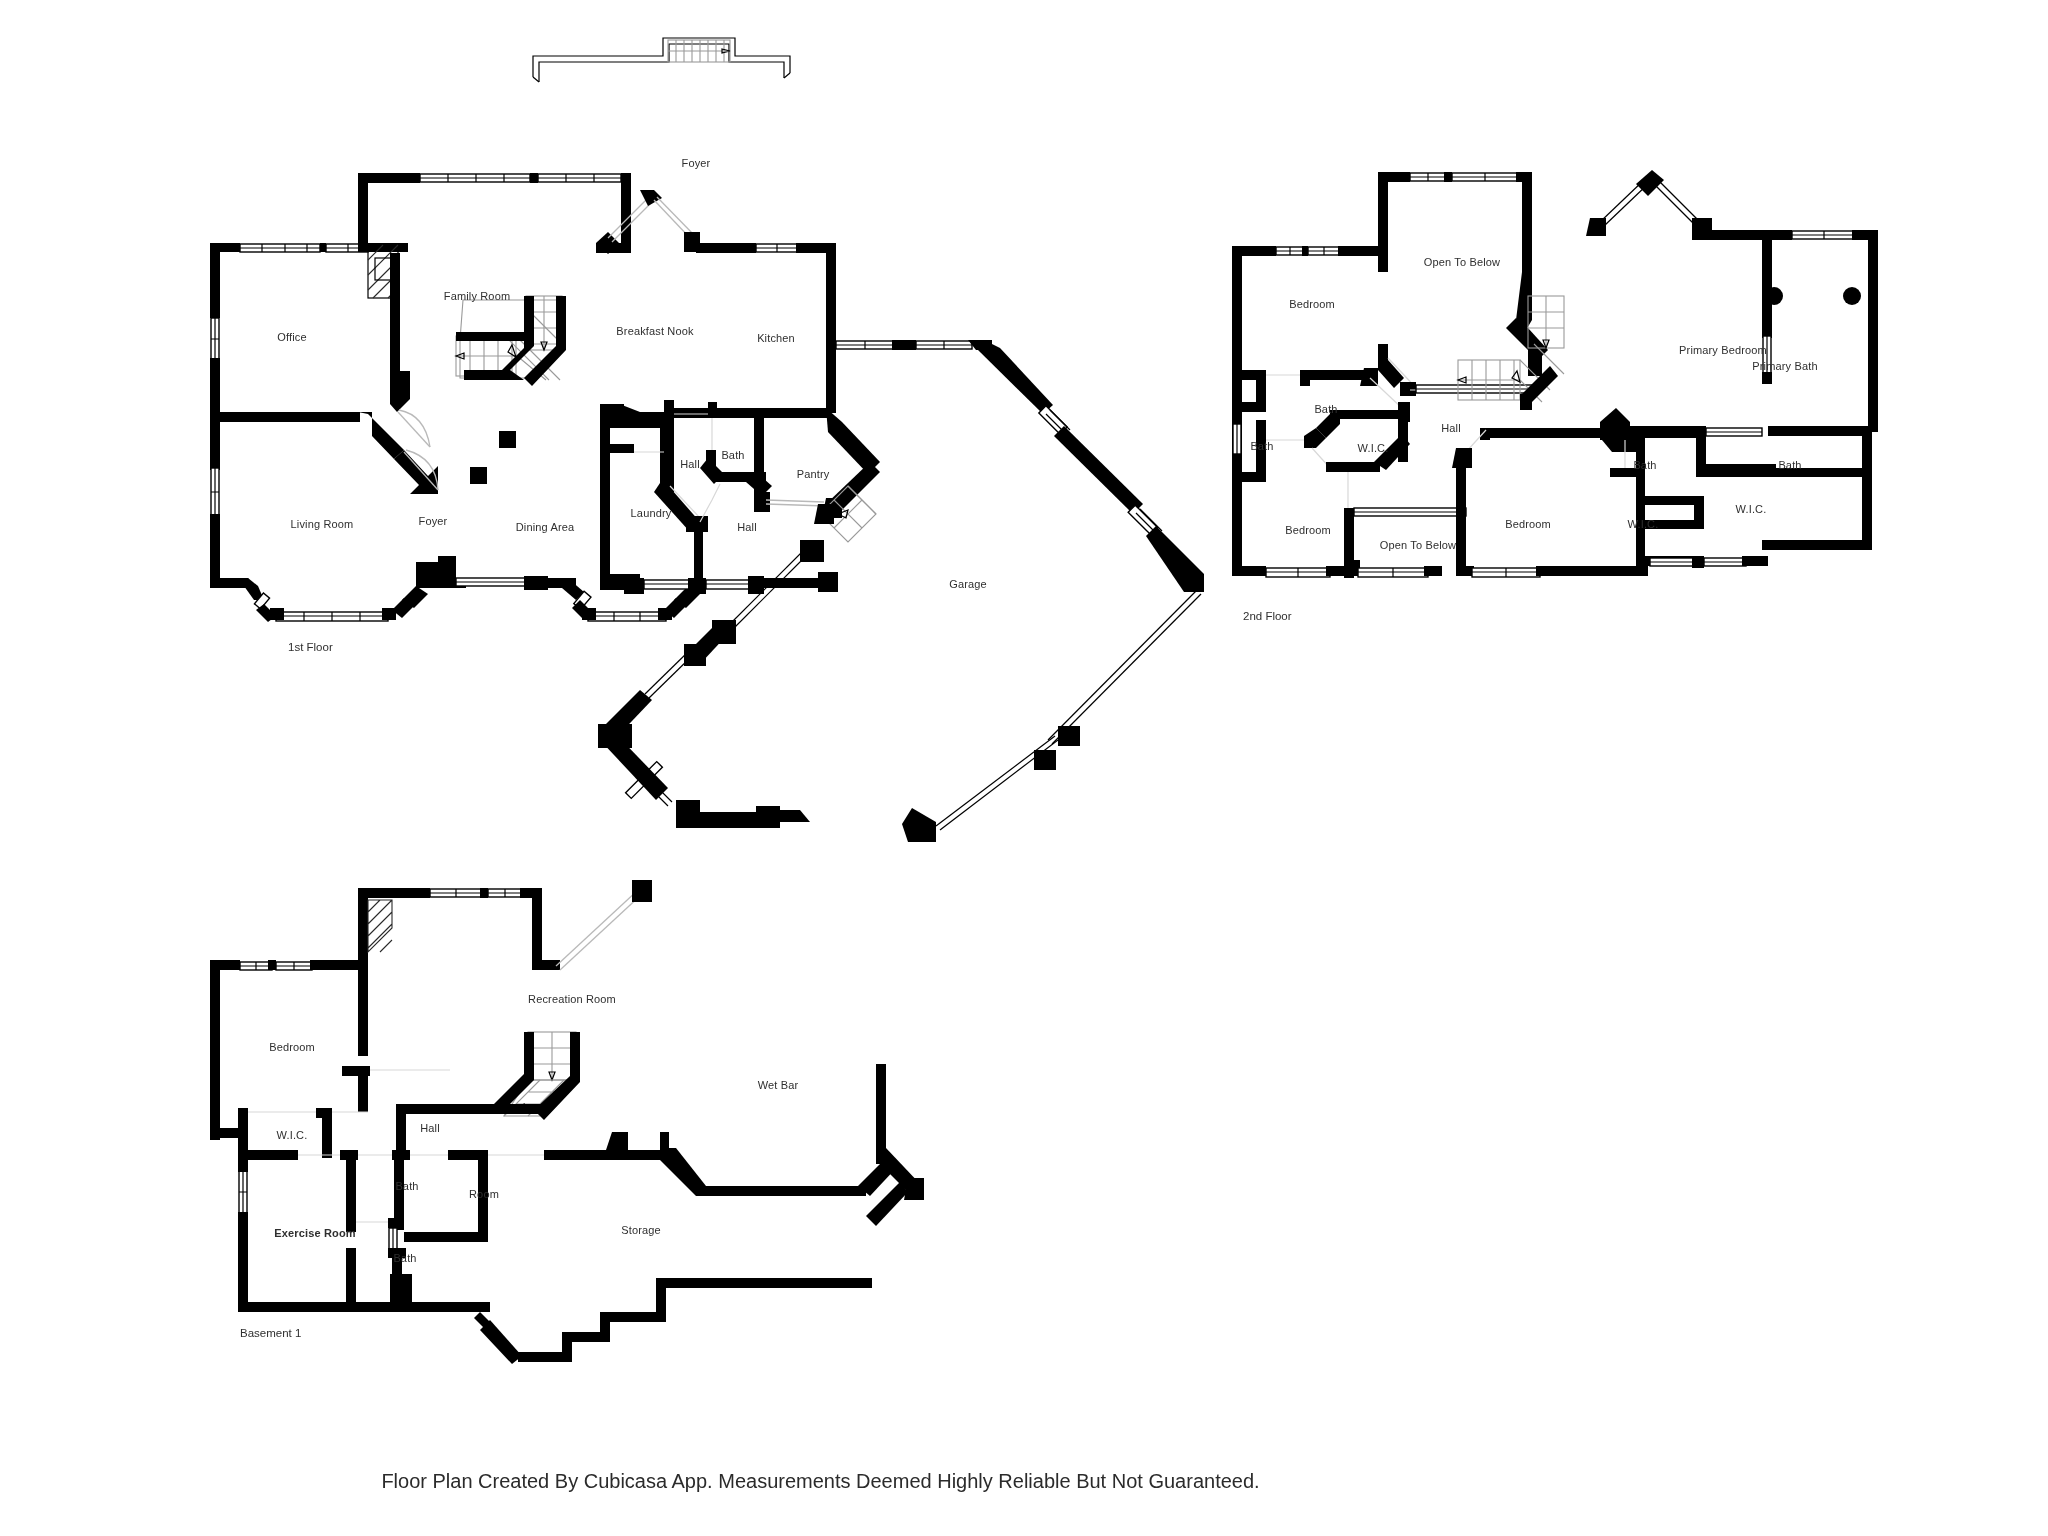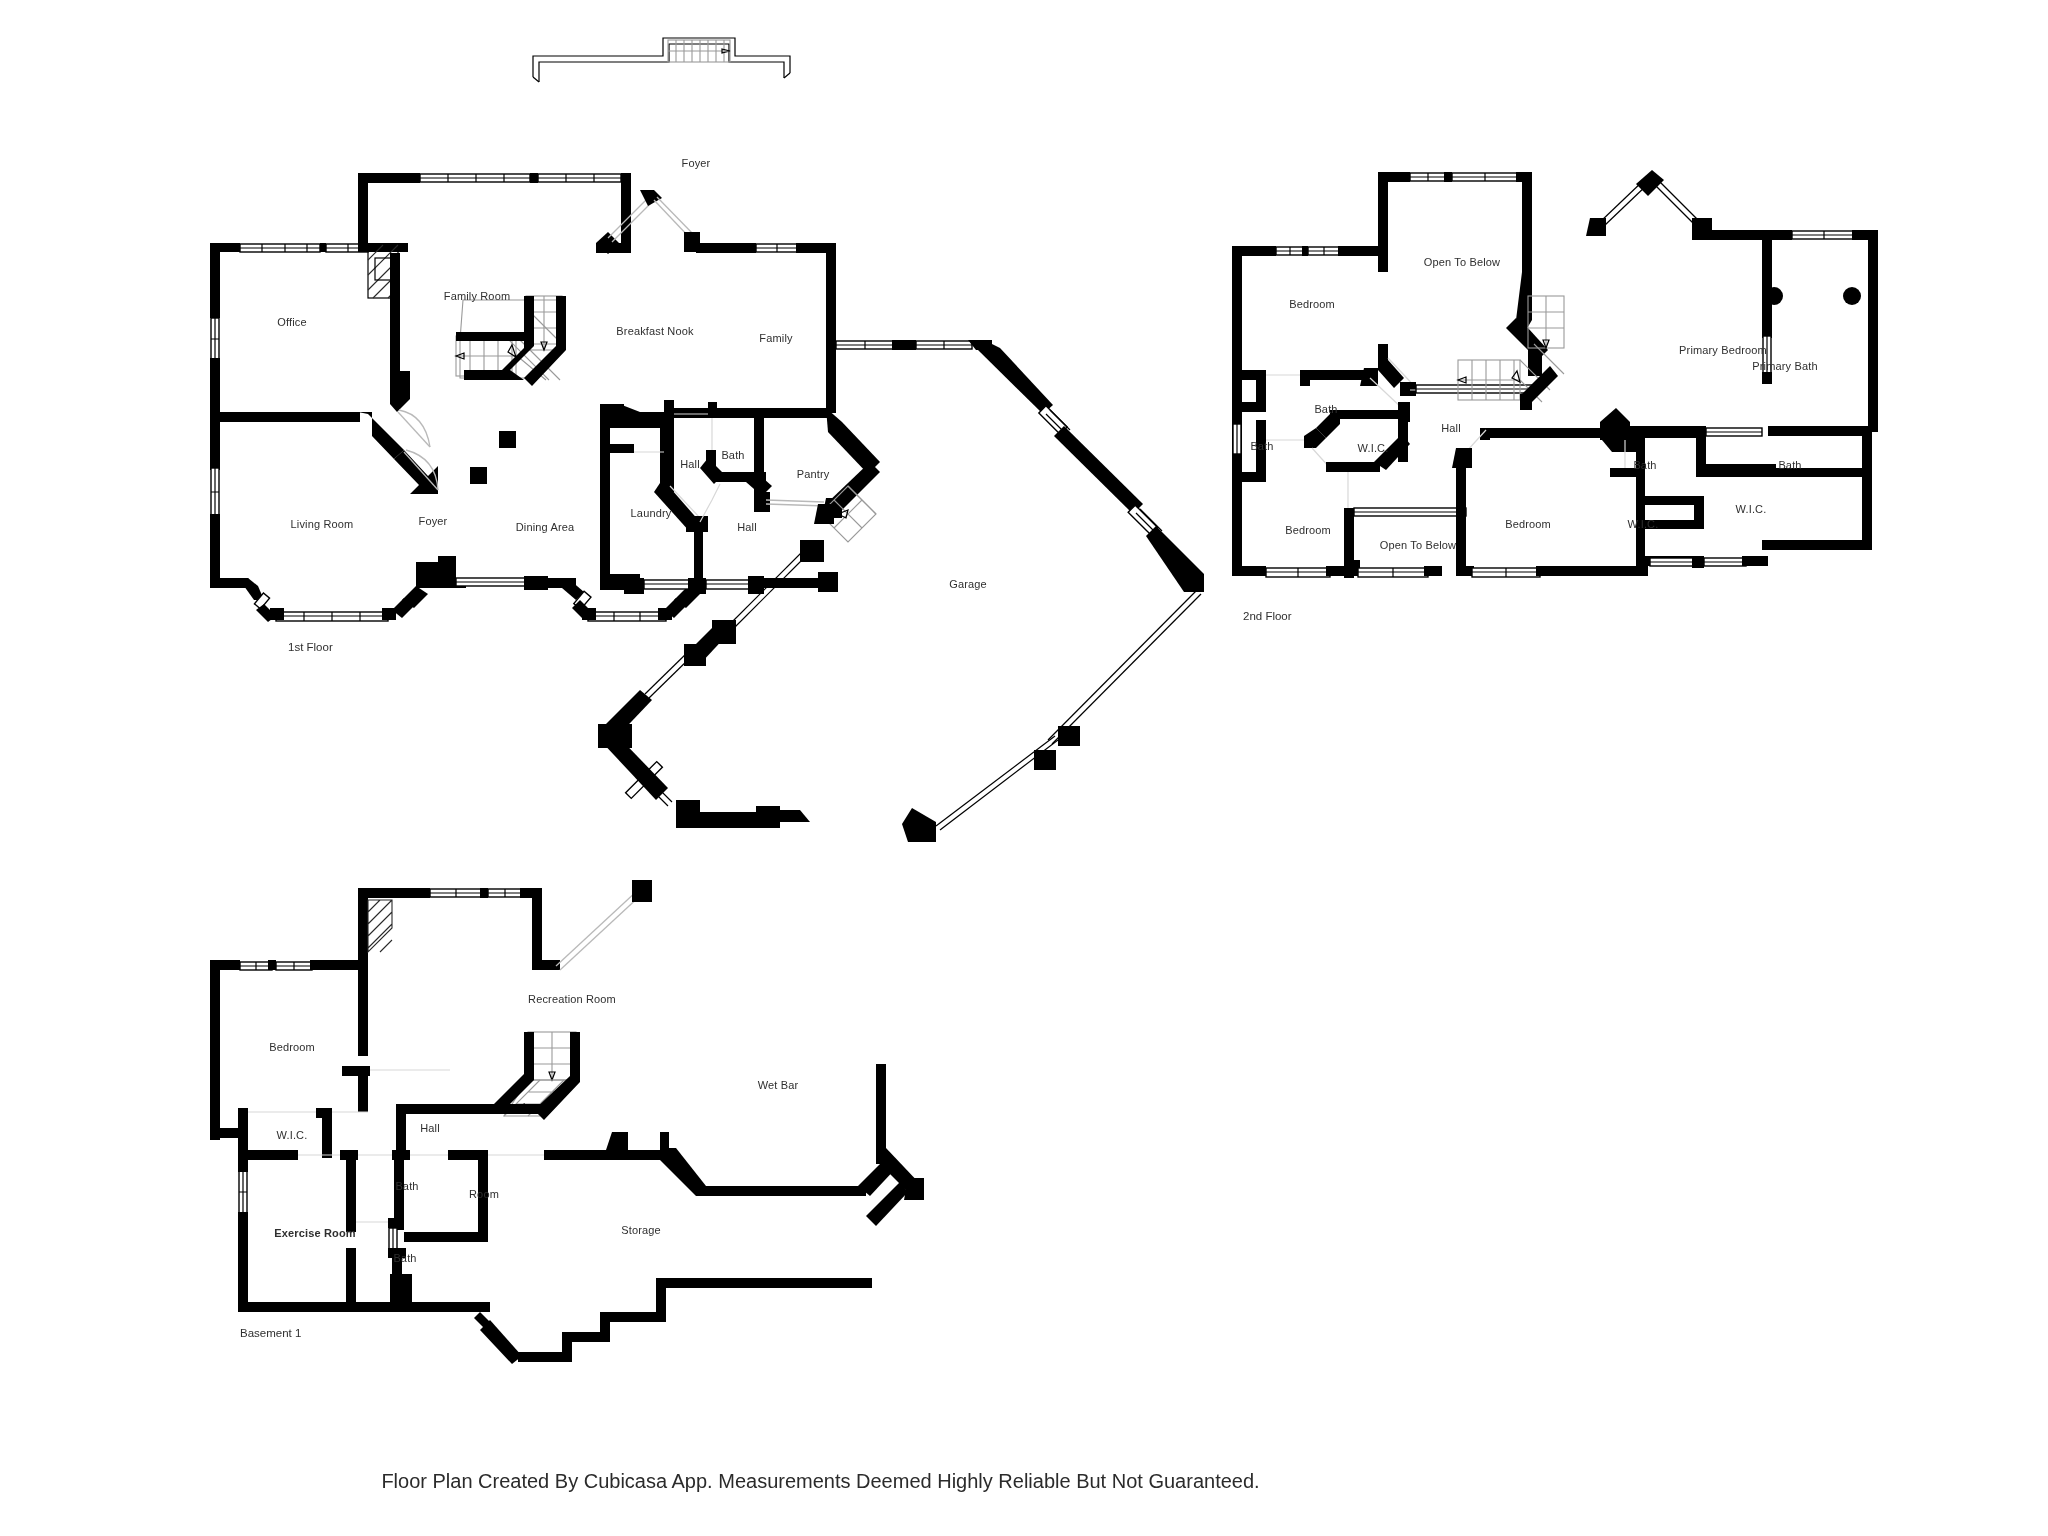--- a/index.html
+++ b/index.html
@@ -567,24 +567,24 @@
         <rect class="wall" x="492" y="1104" width="54" height="10"></rect>
         <rect class="wall" x="396" y="1104" width="100" height="10"></rect>
         <rect class="wall" x="396" y="1104" width="10" height="48"></rect>
       </g>
 
     </g>
 
   </svg>
 
   <div class="room-label" style="left:696px; top:163px;">Foyer</div>
-  <div class="room-label" style="left:292px; top:322px;">Office</div>
+  <div class="room-label" style="left:292px; top:337px;">Office</div>
   <div class="room-label" style="left:477px; top:296px;">Family Room</div>
   <div class="room-label" style="left:655px; top:331px;">Breakfast Nook</div>
-  <div class="room-label" style="left:776px; top:338px;">Family</div>
+  <div class="room-label" style="left:776px; top:338px;">Kitchen</div>
   <div class="room-label" style="left:310px; top:524px;padding-left:24px;">Living Room</div>
   <div class="room-label" style="left:433px; top:521px;">Foyer</div>
   <div class="room-label" style="left:545px; top:527px;">Dining Area</div>
   <div class="room-label" style="left:651px; top:513px;">Laundry</div>
   <div class="room-label" style="left:690px; top:464px;">Hall</div>
   <div class="room-label" style="left:733px; top:455px;">Bath</div>
   <div class="room-label" style="left:747px; top:527px;">Hall</div>
   <div class="room-label" style="left:813px; top:474px;">Pantry</div>
   <div class="room-label" style="left:968px; top:584px;text-align:right;">Garage</div>
 

